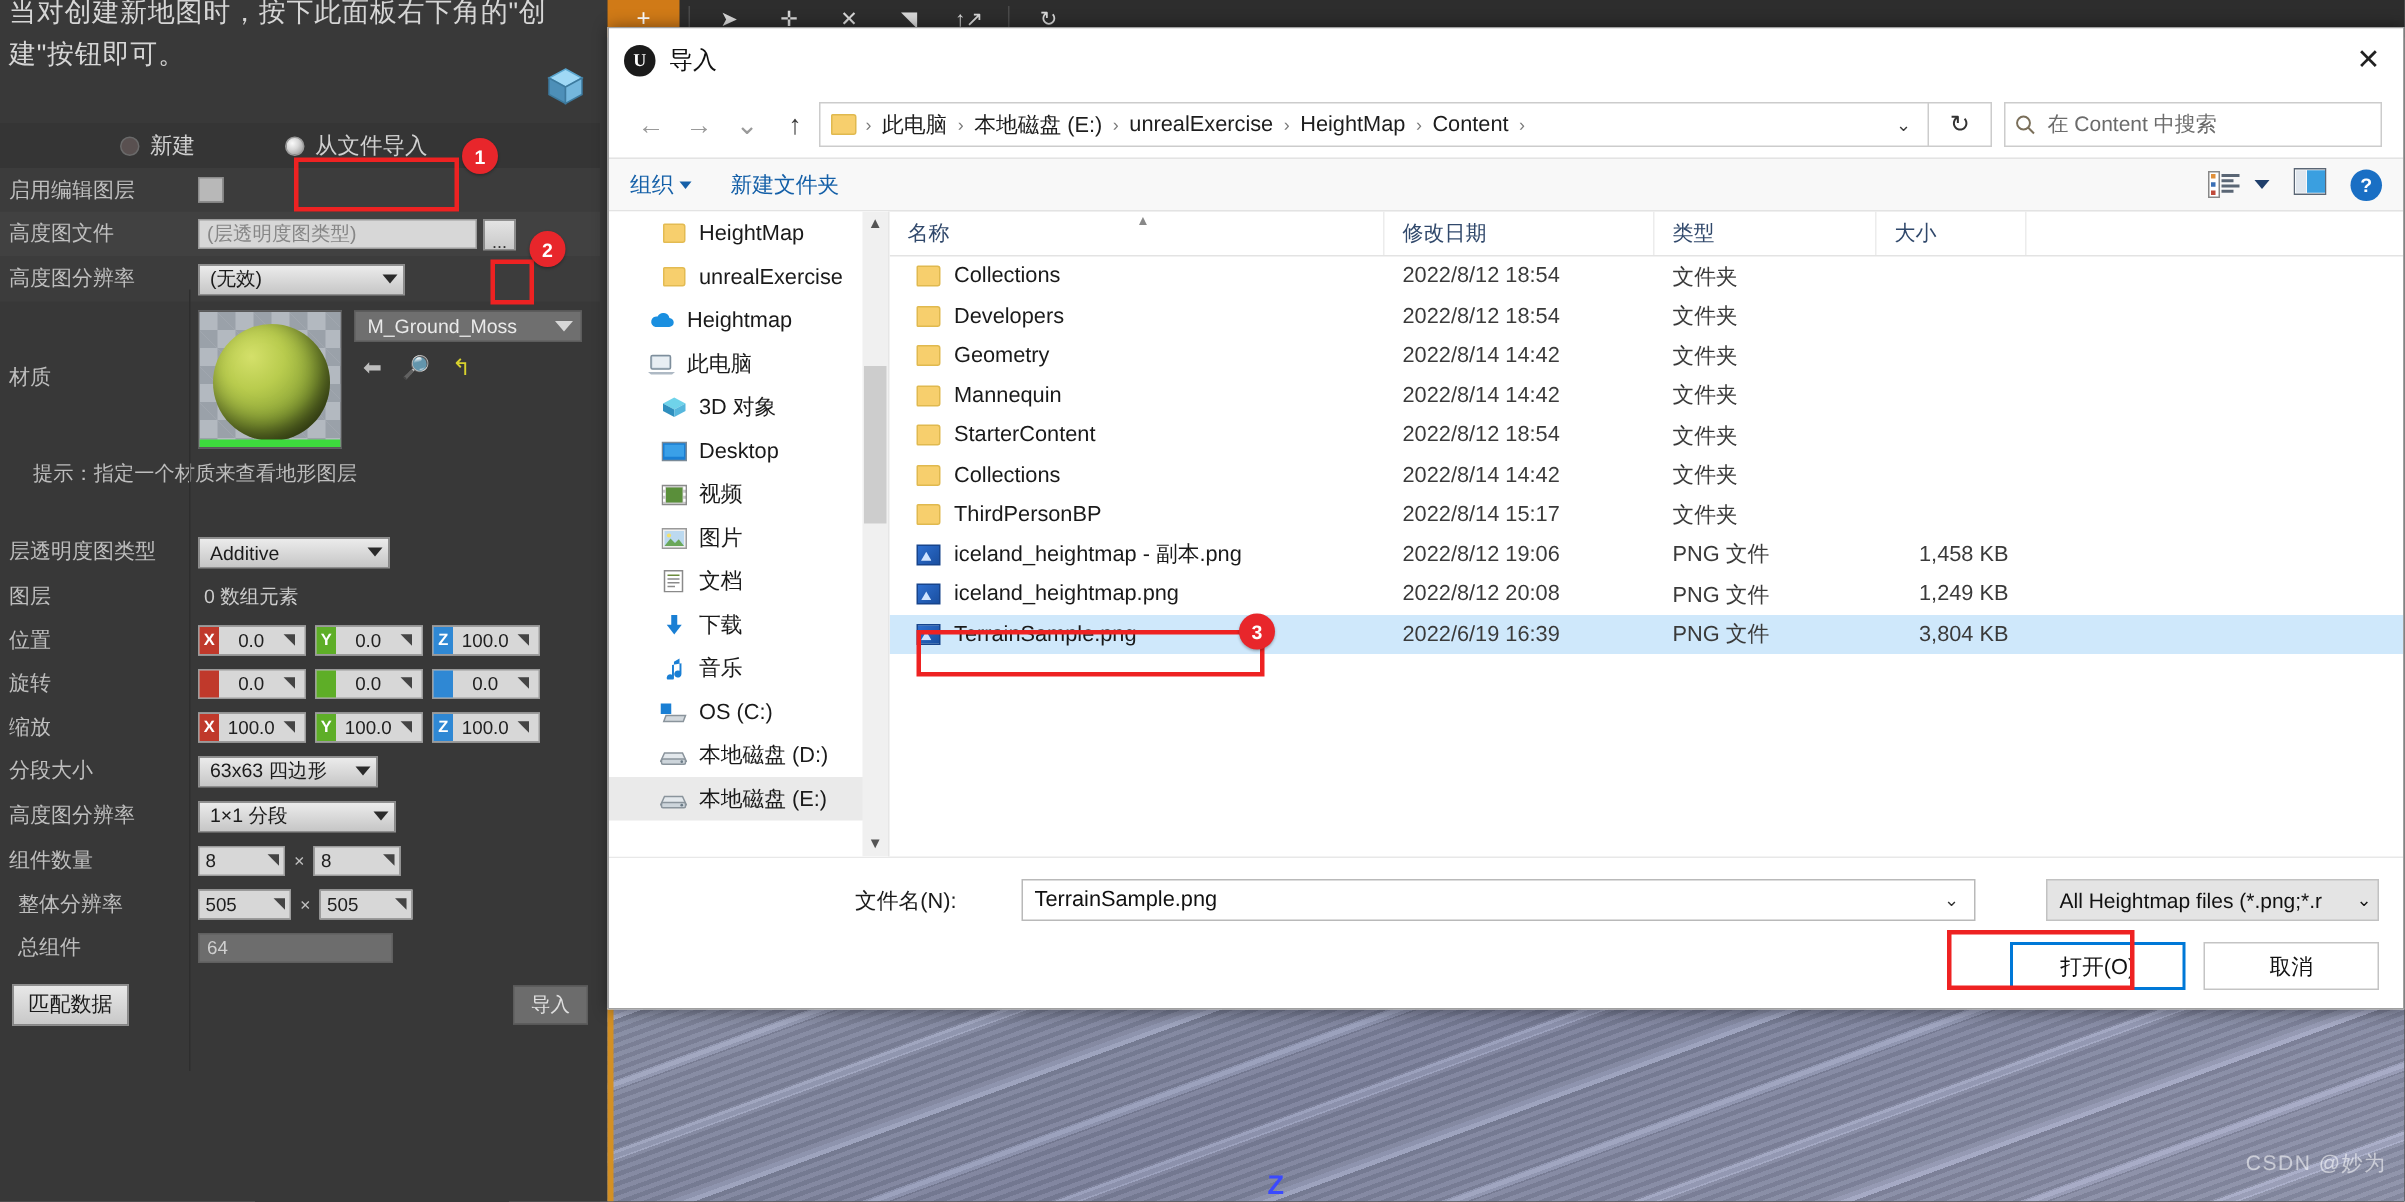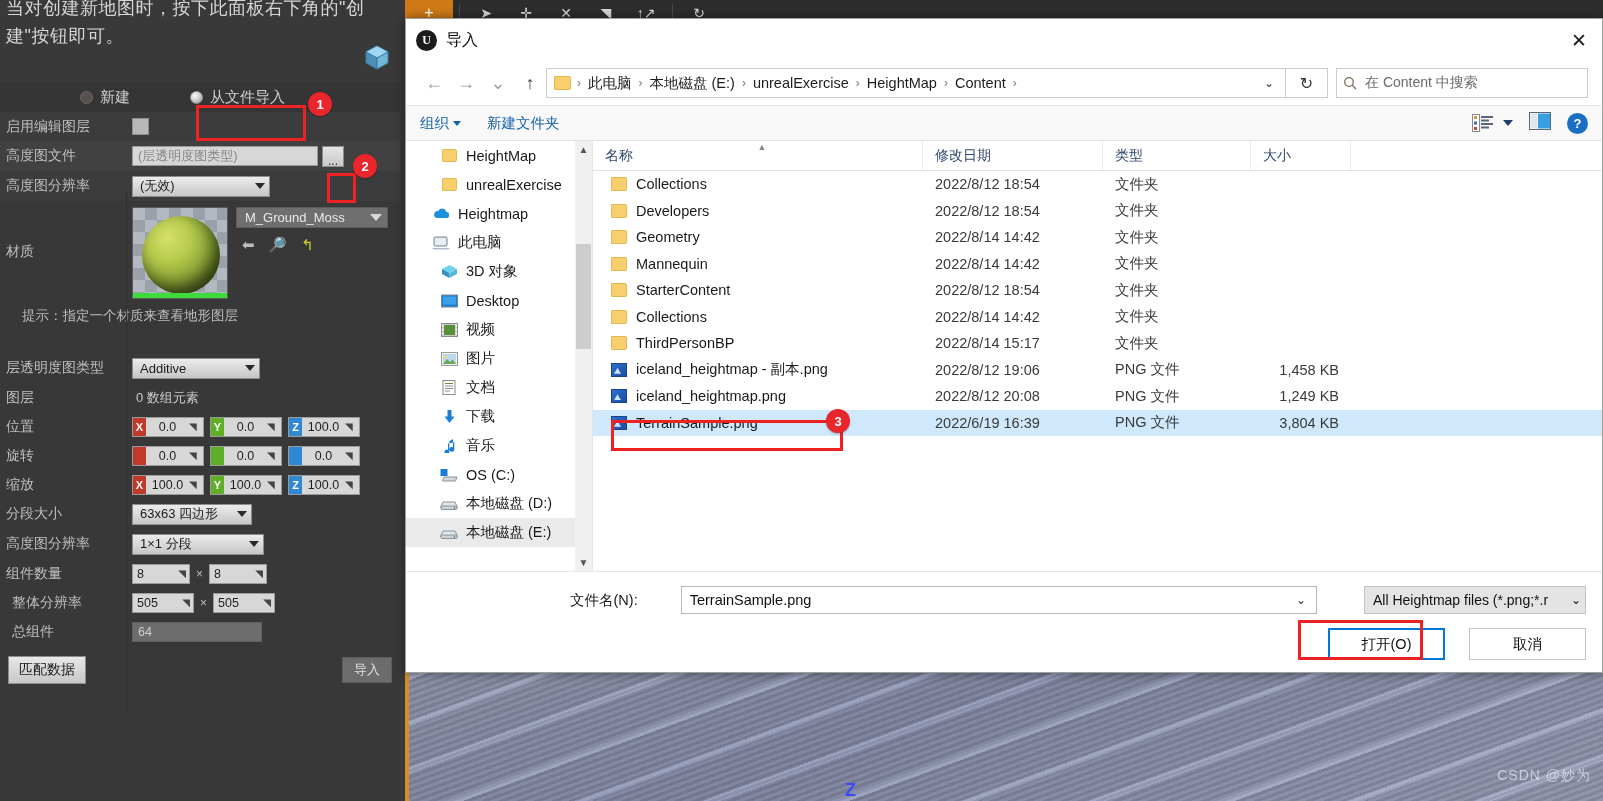--- a/index.html
+++ b/index.html
@@ -181,21 +181,21 @@
 
   .dlg-foot { height:auto; padding:14px 16px 12px 16px; border-top:1px solid #e8e8e8; background:#fff; }
   .foot-row1 { display:flex; align-items:center;gap:35px; }
   .foot-label { font-size:14.5px; color:#1a1a1a; margin-right:8px; margin-left:148px;}
   .fname-input { flex:1; height:28px; border:1px solid #b9b9b9; display:flex; align-items:center; padding:0 4px 0 8px;
                  font-size:14.5px; color:#111; }
   .fname-input .cv { margin-left:auto; color:#333; font-size:12px; padding:0 6px; }
   .filter-sel { width:222px; height:28px; margin-left:12px; background:#e4e4e4; border:1px solid #c2c2c2;
                 display:flex; align-items:center; padding:0 4px 0 8px; font-size:14px; color:#111; }
   .filter-sel .cv { margin-left:auto; font-size:12px; }
-  .foot-row2 { display:flex; justify-content:flex-end; align-items:center; margin-top:14px; gap:24px; }
+  .foot-row2 { display:flex; justify-content:flex-end; align-items:center; margin-top:14px; gap:12px; }
   .wbtn { width:117px; height:32px; border:1px solid #c4c4c4; background:#fff; font-size:14.5px; color:#111;
           display:flex; align-items:center; justify-content:center; }
   .wbtn.primary { border:2px solid #0078d7; }
 
   
   .hl { position:absolute; border:3px solid #ee2222; pointer-events:none; }
   .badge { position:absolute; width:24px;height:24px;border-radius:50%;background:#e8262b;color:#fff;
            font-size:13px; font-weight:bold; display:flex;align-items:center;justify-content:center;
            box-shadow:0 1px 2px rgba(0,0,0,.3); }
 </style>

